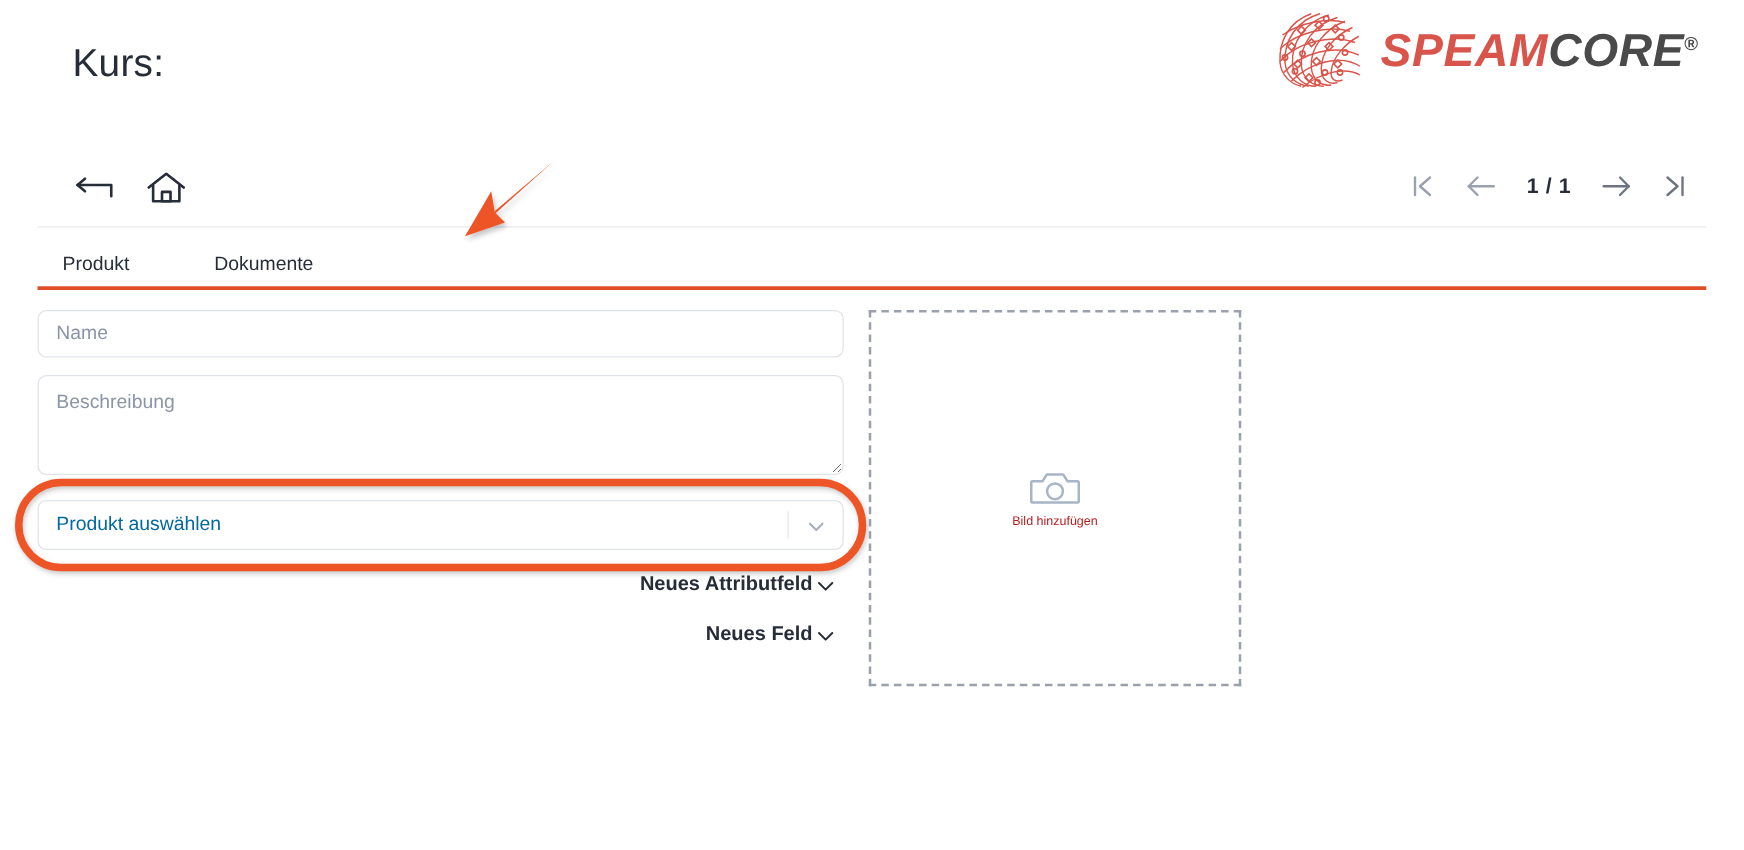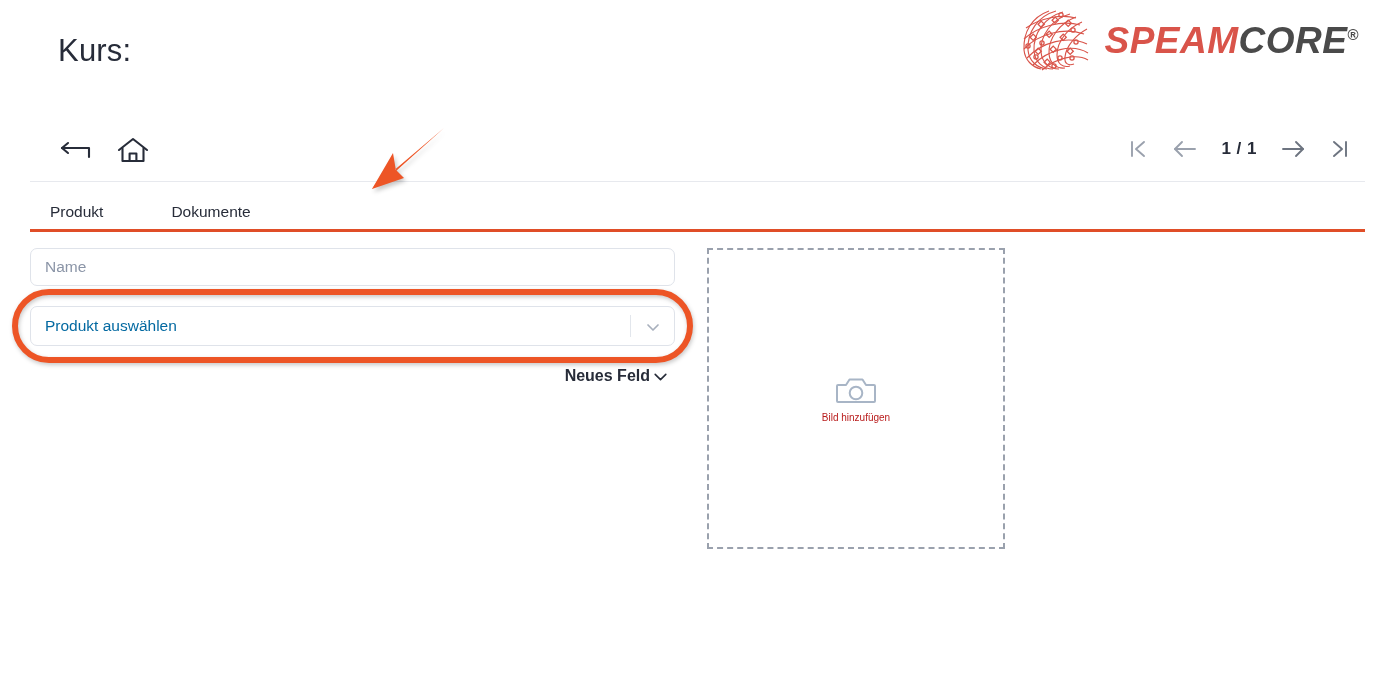--- a/index.html
+++ b/index.html
@@ -124,21 +124,21 @@
     white-space: nowrap;
   }
   .tab.active { background: #e04e28; color: #ffffff; }
   .tab-gap { width: 28px; }
 
   
   .content {
     position: relative;
     margin: 16px 30px 0 30px;
     display: flex;
-    gap: 32px;
+    gap: 20px;
   }
   .form-col { width: 645px; position: relative; }
 
   .field {
     width: 645px;
     border: 1px solid #dfe3ea;
     border-radius: 7px;
     background: #fff;
     font-family: inherit;
     font-size: 15.5px;
@@ -332,34 +332,43 @@
   <button class="tab">Produkt</button>
   <span class="tab-gap"></span>
   <button class="tab">Dokumente</button>
 </div>
 
 <div class="content">
 
   <div class="form-col">
     <input class="field input-name" type="text" placeholder="Name" style="">
 
+    <textarea class="field textarea-desc" placeholder="Beschreibung" style=""></textarea>
 
     <div class="select-wrap">
       <div class="select-box">
         <span>Produkt auswählen</span>
       </div>
       <span class="select-sep"></span>
       <span class="select-caret">
         <svg width="16" height="16" viewBox="0 0 16 16" fill="none" stroke="currentColor" stroke-width="1.7" stroke-linecap="round" stroke-linejoin="round">
           <path d="M3 6 L8 11 L13 6"></path>
         </svg>
       </span>
       <span class="annot-oval"></span>
     </div>
 
+    <div class="link-row">
+      <button class="field-link">
+        <span>Neues Attributfeld</span>
+        <svg width="17" height="17" viewBox="0 0 16 16" fill="none" stroke="#272c39" stroke-width="1.5" stroke-linecap="round" stroke-linejoin="round">
+          <path d="M3 6 L8 11 L13 6"></path>
+        </svg>
+      </button>
+    </div>
 
     <div class="link-row second">
       <button class="field-link">
         <span>Neues Feld</span>
         <svg width="17" height="17" viewBox="0 0 16 16" fill="none" stroke="#272c39" stroke-width="1.5" stroke-linecap="round" stroke-linejoin="round">
           <path d="M3 6 L8 11 L13 6"></path>
         </svg>
       </button>
     </div>
   </div>

